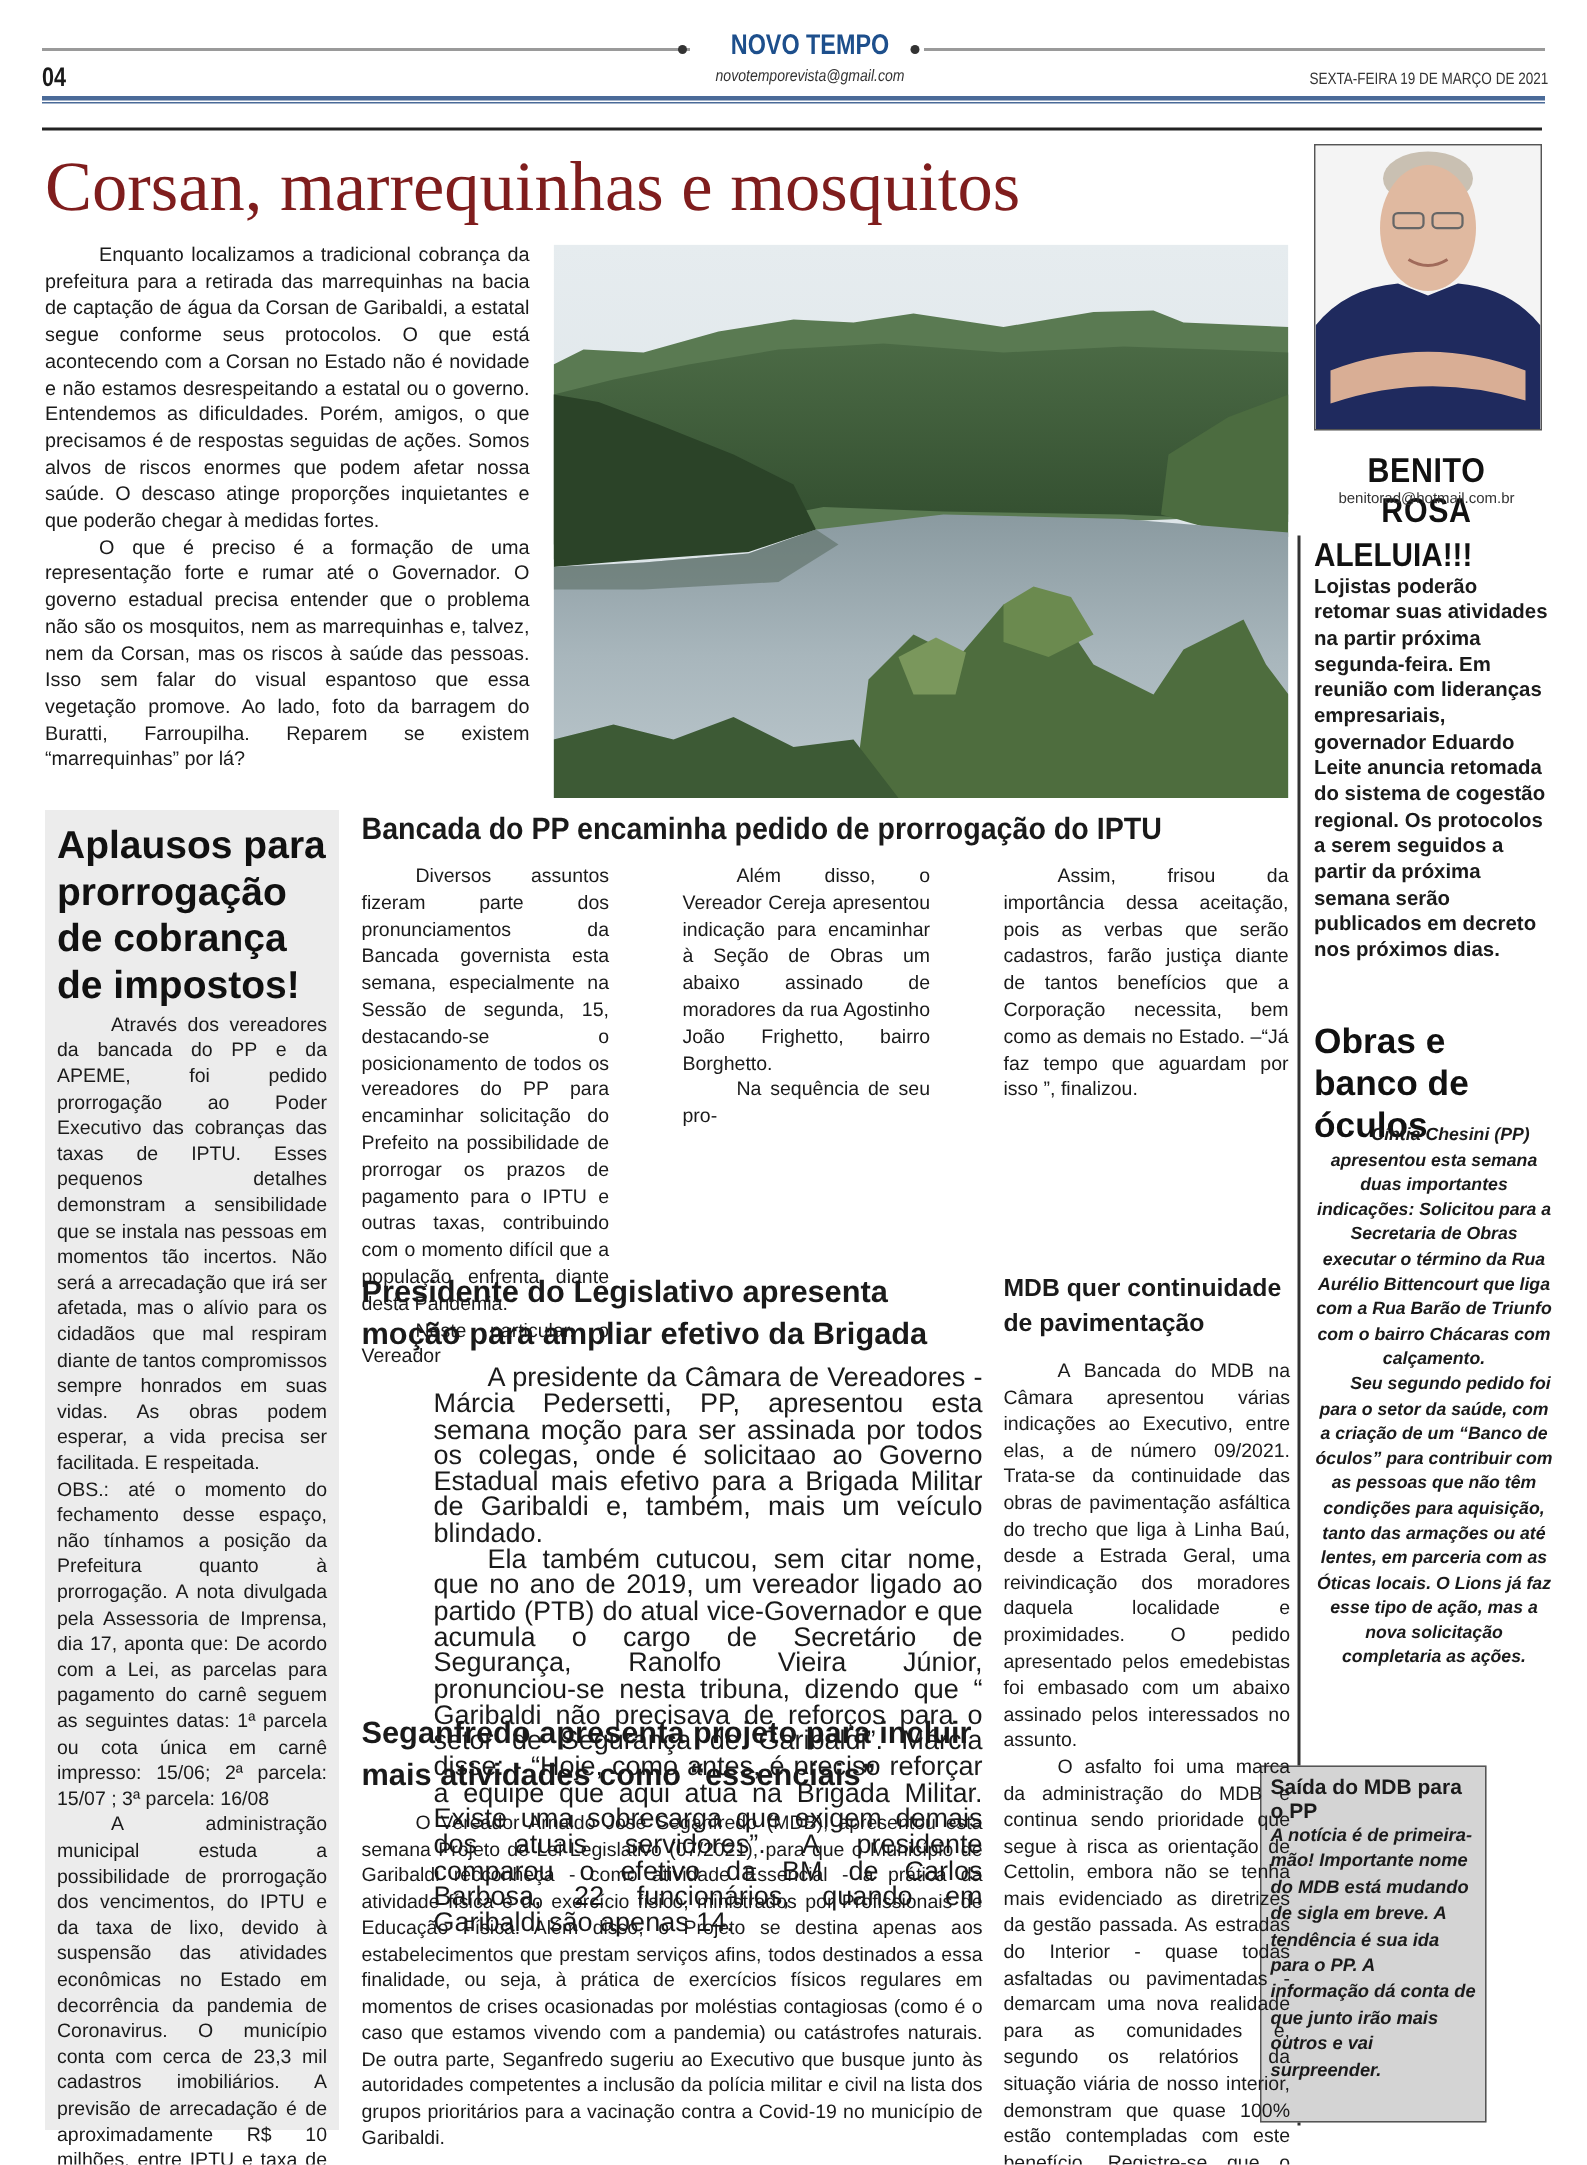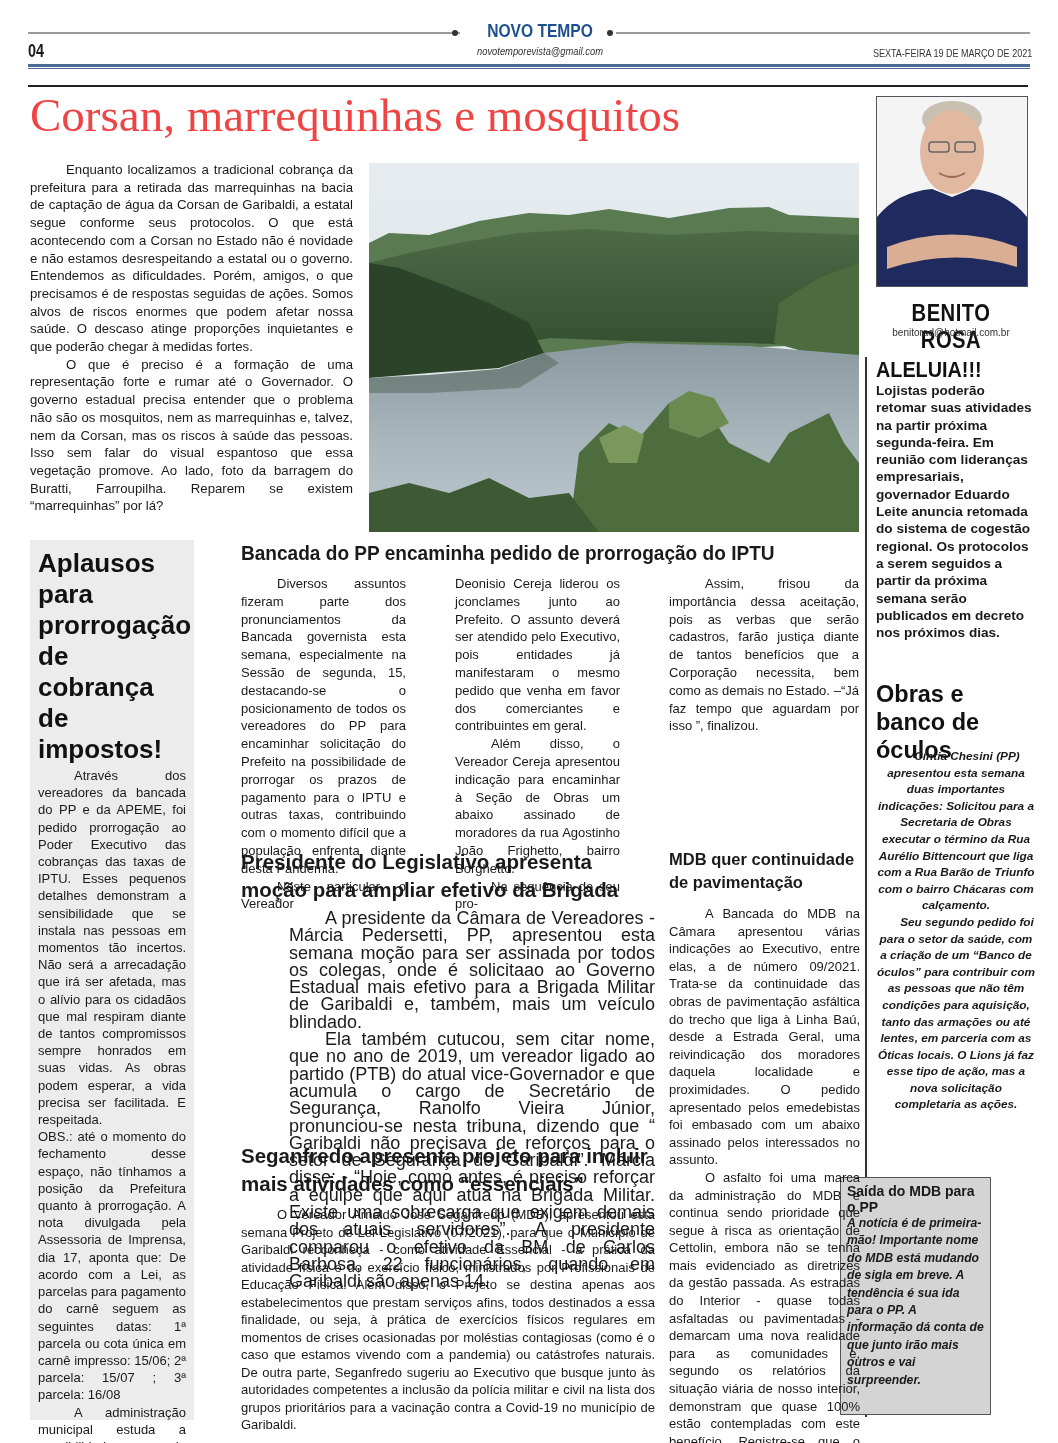--- a/index.html
+++ b/index.html
@@ -10,32 +10,32 @@
   .hdr-dot { position: absolute; top: 30px; width: 6px; height: 6px; border-radius: 50%; background: #333; }
   .brand { position: absolute; top: 20px; left: 470px; width: 140px; text-align: center; font-family: "Liberation Sans Narrow","Liberation Sans", sans-serif; font-weight: bold; font-size: 19px; color: #1d4f8c; letter-spacing: 0px; transform: scaleX(0.82); }
   .email-top { position: absolute; top: 45px; left: 420px; width: 240px; text-align: center; font-style: italic; font-size: 11px; color: #333; transform: scaleX(0.85); }
   .pagenum { position: absolute; top: 41px; left: 28px; font-weight: bold; font-size: 18px; transform: scaleX(0.8); transform-origin: left; }
   .dateline { position: absolute; top: 47px; right: 26px; font-size: 11px; color: #333; transform: scaleX(0.82); transform-origin: right; white-space: nowrap; }
   .rule-blue1 { position: absolute; top: 64px; left: 28px; width: 1002px; height: 3px; background: #4a6a98; }
   .rule-blue2 { position: absolute; top: 68px; left: 28px; width: 1002px; height: 1px; background: #4a6a98; }
   .rule-black { position: absolute; top: 85px; left: 28px; width: 1000px; height: 2px; background: #222; }
 
   
-  .main-title { position: absolute; top: 88px; left: 30px; font-family: "Liberation Serif", serif; font-size: 47px; color: #ef4444; white-space: nowrap; }
+  .main-title { position: absolute; top: 98px; left: 30px; font-family: "Liberation Serif", serif; font-size: 47px; color: #7f1d1d; white-space: nowrap; }
 
   p { margin: 0; text-align: center; }
   .body { font-size: 13.2px; line-height: 17.7px; text-align: justify; hyphens: manual; }
   .ind { text-indent: 36px; }
   .narrow { font-family: "Liberation Sans Narrow","Liberation Sans", sans-serif; }
 
   .intro { position: absolute; top: 161px; left: 30px; width: 323px; }
   .photo { position: absolute; top: 163px; left: 369px; width: 490px; height: 369px; overflow: hidden; }
 
   
-  .greybox { position: absolute; top: 540px; left: 30px; width: 164px; height: 880px; background: #ececec; padding: 8px 8px; box-sizing: border-box; }
+  .greybox { position: absolute; top: 540px; left: 30px; width: 196px; height: 880px; background: #ececec; padding: 8px 8px; box-sizing: border-box; }
   .greybox h2 { margin: 0 0 2px 0; font-size: 26px; line-height: 31px; font-weight: bold; color: #111; text-align: left; }
   .greybox .body { font-size: 13px; line-height: 17.2px; }
 
   
   .h-iptu { position: absolute; top: 541px; left: 241px; font-size: 20.5px; font-weight: bold; white-space: nowrap; transform: scaleX(0.93); transform-origin: left; }
   .col3 { position: absolute; top: 575px; width: 165px; }
   .col3 .body { font-size: 13px; line-height: 17.8px; }
 
   .h-pres { position: absolute; top: 848px; left: 241px; width: 420px; font-size: 20.5px; line-height: 28px; font-weight: bold; }
   .pres-body { position: absolute; top: 910px; left: 241px; width: 414px; }
@@ -160,21 +160,20 @@
   <p class="body">OBS.: até o momento do fechamento desse espaço, não tínhamos a posição da Prefeitura quanto à prorrogação. A nota divulgada pela Assessoria de Imprensa, dia 17, aponta que: De acordo com a Lei, as parcelas para pagamento do carnê seguem as seguintes datas: 1ª parcela ou cota única em carnê impresso: 15/06; 2ª parcela: 15/07 ;  3ª parcela: 16/08</p>
   <p class="body ind">A administração municipal estuda a possibilidade de prorrogação dos vencimentos, do IPTU e da taxa de lixo, devido à suspensão das atividades econômicas no Estado em decorrência da pandemia de Coronavirus. O município conta com cerca de 23,3 mil cadastros imobiliários. A previsão de arrecadação é de aproximadamente R$ 10 milhões, entre IPTU e taxa de lixo, o que representa 8,57% do orçamento de gestão.</p>
 </div>
 
 <h2 class="h-iptu" style="margin:0;">Bancada do PP encaminha pedido de prorrogação do IPTU</h2>
 <div class="col3 narrow" style="left:241px;">
   <p class="body ind">Diversos assuntos fizeram parte dos pronunciamentos da Bancada governista esta semana, especialmente na Sessão de segunda, 15, destacando-se o posicionamento de todos os vereadores do PP para encaminhar solicitação do Prefeito na possibilidade de prorrogar os prazos de pagamento para o IPTU e outras taxas, contribuindo com o momento difícil que a população enfrenta diante desta Pandemia.</p>
   <p class="body ind">Neste particular, o Vereador</p>
 </div>
 <div class="col3 narrow" style="left:455px;">
-  <p class="body">Deonisio Cereja liderou os jconclames junto ao Prefeito. O assunto deverá ser atendido pelo Executivo, pois entidades já manifestaram o mesmo pedido que venha em favor dos comerciantes e contribuintes em geral.</p>
   <p class="body ind">Além disso, o Vereador Cereja apresentou indicação para encaminhar à Seção de Obras um abaixo assinado de moradores da rua Agostinho João Frighetto, bairro Borghetto.</p>
   <p class="body ind">Na sequência de seu pro-</p>
 </div>
 <div class="col3 narrow" style="left:669px;width:190px;">
   <p class="body ind">Assim, frisou da importância dessa aceitação, pois as verbas que serão cadastros, farão justiça diante de tantos benefícios que a Corporação necessita, bem como as demais no Estado. –“Já faz tempo que aguardam por isso ”, finalizou.</p>
 </div>
 
 <h2 class="h-pres" style="margin:0;">Presidente do Legislativo apresenta moção para ampliar efetivo da Brigada</h2>
 <div class="pres-body">
   <p class="body ind">A presidente da Câmara de Vereadores - Márcia Pedersetti, PP, apresentou esta semana moção para ser assinada por todos os colegas, onde é solicitaao ao Governo Estadual mais efetivo para a Brigada Militar de Garibaldi e, também, mais um veículo blindado.</p>

